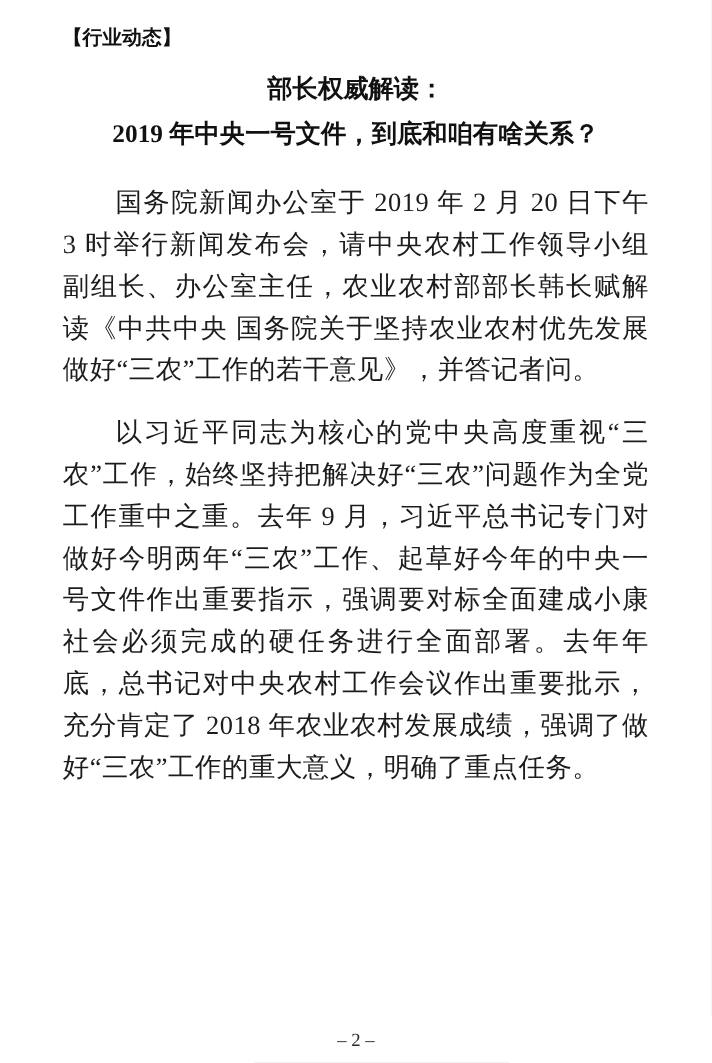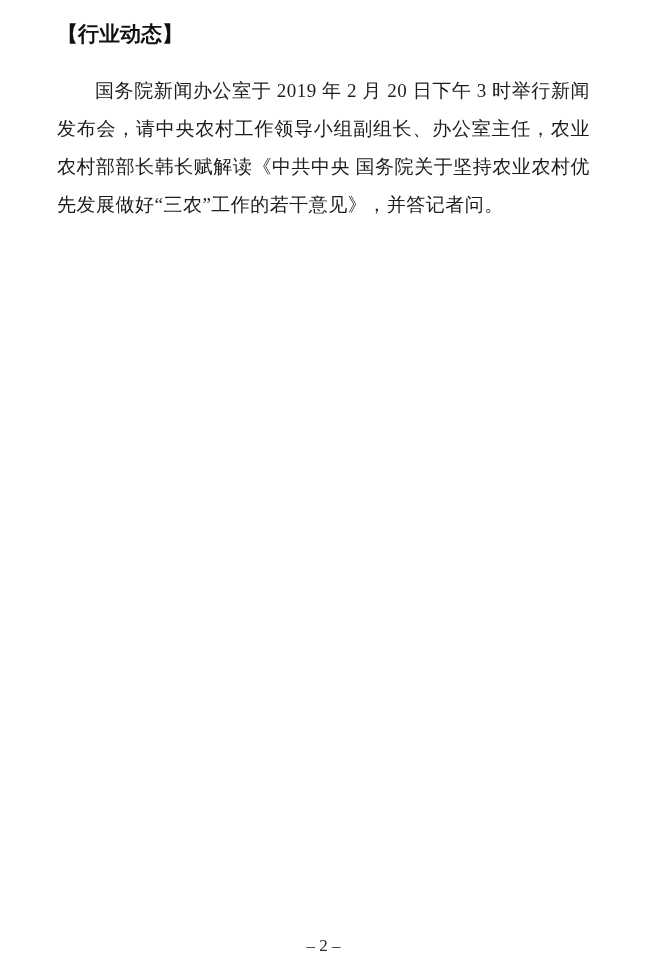--- a/index.html
+++ b/index.html
@@ -11,39 +11,39 @@
     margin: 0 auto;
     background: #ffffff;
     color: #1c1c1c;
     font-family: "Liberation Serif", "DejaVu Serif", serif;
     padding: 20px 57px 0 57px;
     overflow: hidden;
   }
   .section-tag {
     font-family: "Liberation Sans", "DejaVu Sans", sans-serif;
     font-weight: 700;
-    font-size: 21px;
+    font-size: 18px;
     line-height: 28px;
     color: #111111;
   }
   .title-block {
     margin-top: 12px;
     text-align: center;
   }
   .title-line {
     font-weight: 700;
     font-size: 23px;
     line-height: 41px;
     color: #111111;
   }
   .article-body {
     margin-top: 24px;
   }
   .article-body p {
-    font-size: 19px;
+    font-size: 24px;
     line-height: 38px;
     text-align: justify;
     text-indent: 2em;
     letter-spacing: 0.5px;
     margin-top: 19px;
   }
   .page-footer {
     position: absolute;
     left: 0;
     right: 0;
@@ -54,20 +54,25 @@
     color: #2a2a2a;
   }
 </style>
 </head>
 <body>
 
 <div class="page">
 
   <div class="section-tag">【行业动态】</div>
 
+  <div class="title-block">
+    <div class="title-line">部长权威解读：</div>
+    <div class="title-line">2019 年中央一号文件，到底和咱有啥关系？</div>
+  </div>
 
   <div class="article-body">
       <p>国务院新闻办公室于 2019 年 2 月 20 日下午 3 时举行新闻发布会，请中央农村工作领导小组副组长、办公室主任，农业农村部部长韩长赋解读《中共中央 国务院关于坚持农业农村优先发展做好“三农”工作的若干意见》，并答记者问。</p>
+      <p>以习近平同志为核心的党中央高度重视“三农”工作，始终坚持把解决好“三农”问题作为全党工作重中之重。去年 9 月，习近平总书记专门对做好今明两年“三农”工作、起草好今年的中央一号文件作出重要指示，强调要对标全面建成小康社会必须完成的硬任务进行全面部署。去年年底，总书记对中央农村工作会议作出重要批示，充分肯定了 2018 年农业农村发展成绩，强调了做好“三农”工作的重大意义，明确了重点任务。</p>
     </div>
 
   <div class="page-footer">– 2 –</div>
 
 </div>
 
 </body></html>

